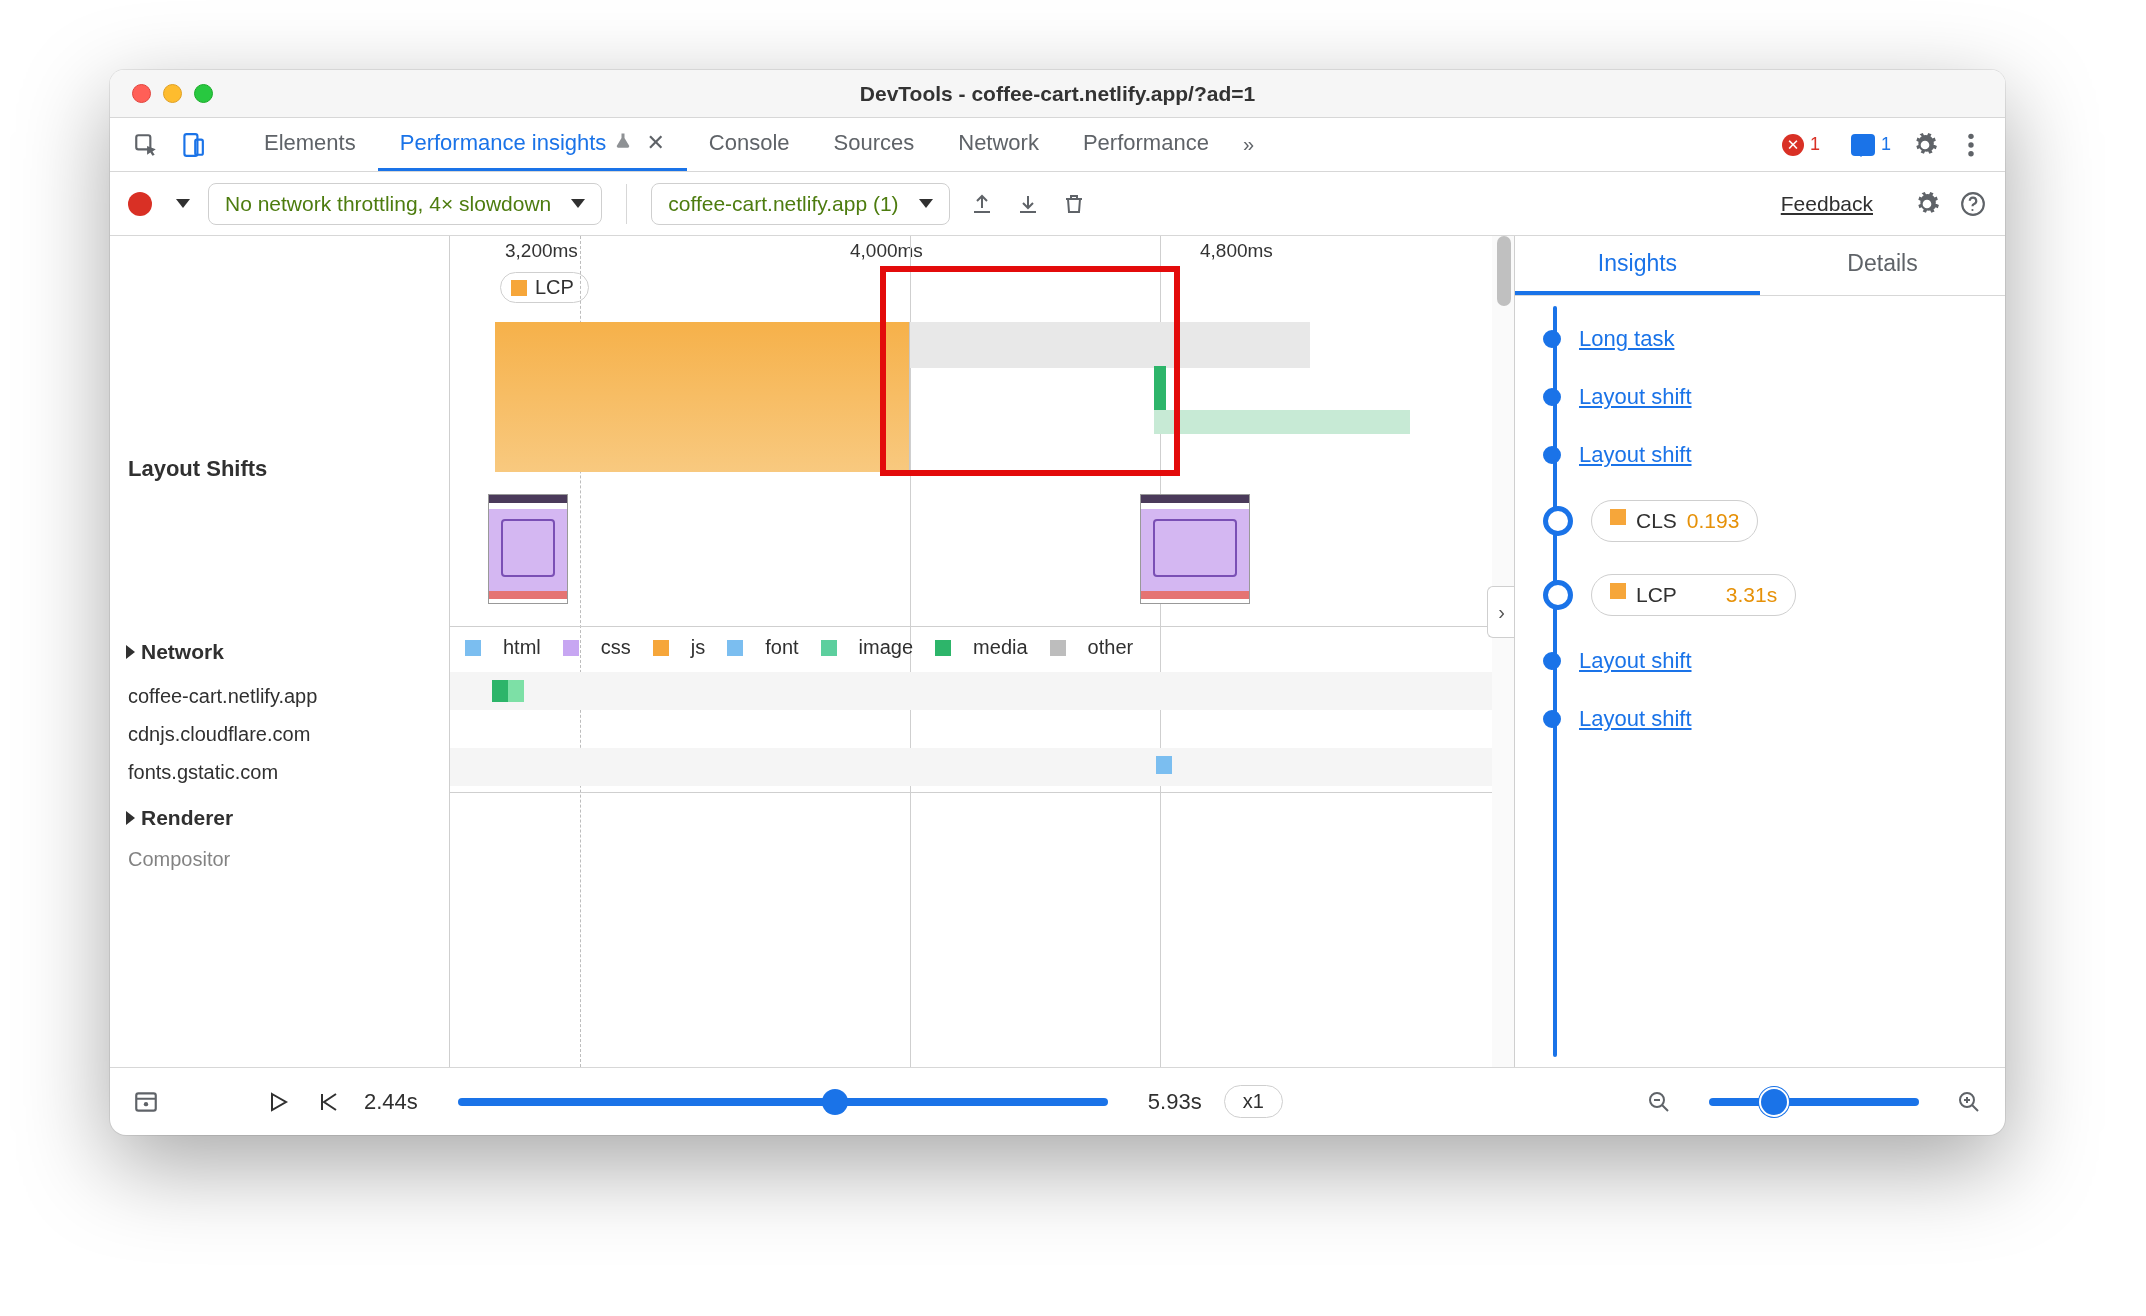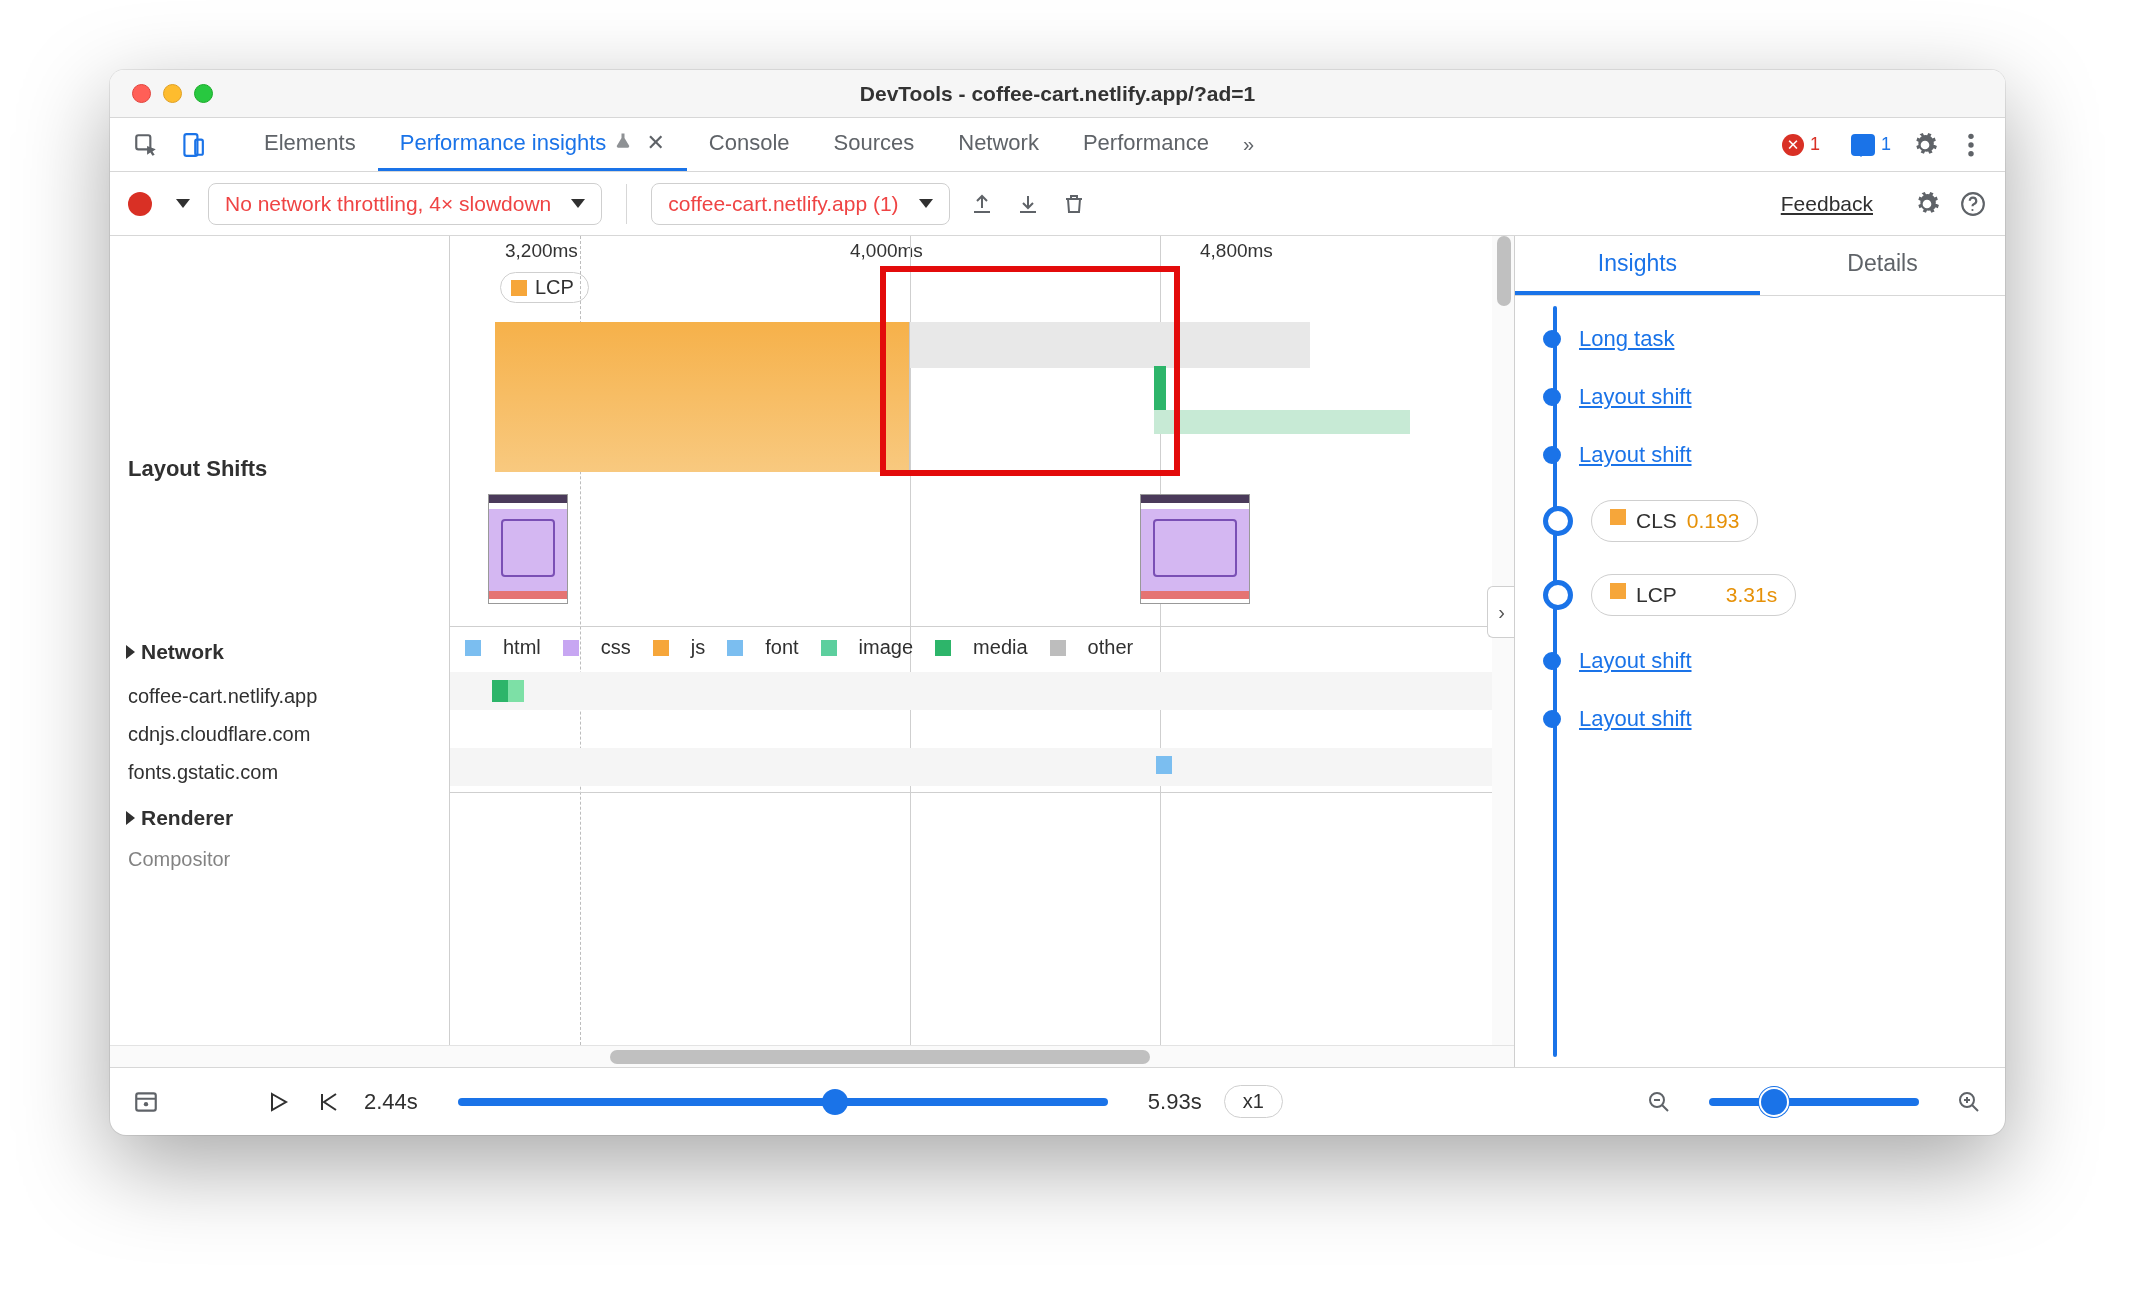--- a/index.html
+++ b/index.html
@@ -87,34 +87,34 @@
     height:64px;
     border-bottom:1px solid #d7d7d7;
     display:flex; align-items:center; gap:18px;
     padding: 0 18px;
   }
   .rec { width:24px;height:24px;border-radius:50%; background:#d93025; }
   .tri-down { width:0;height:0;border-left:7px solid transparent;border-right:7px solid transparent;border-top:9px solid #303030; margin-left:6px;}
   .pillbox {
     display:flex; align-items:center; gap:14px;
     border:1px solid #cfcfcf; border-radius:8px;
-    padding: 8px 16px; font-size:21px; color:#ef4444;
+    padding: 8px 16px; font-size:21px; color:#4d7c0f;
     background:#fff;
   }
   .sep-v { width:1px; height:40px; background:#d7d7d7; margin: 0 6px; }
   .feedback-link { color:#303030; text-decoration:underline; font-size:21px; margin-left:auto; }
 
   
   .main-split {
     flex:1; display:flex; min-height:0;
   }
   
   .left-pane {
     flex:1; min-width:0; position:relative;
-    display:flex; flex-direction:column;
+    display:flex; 
     border-right:1px solid #cfcfcf;
     justify-content:space-between;
   }
   .timeline-scroll {
     flex:1; overflow:hidden; position:relative;
   }
   .time-ruler {
     position:absolute; top:0; left:340px; right:0; height:32px;
     font-size:19px; color:#333;
   }

